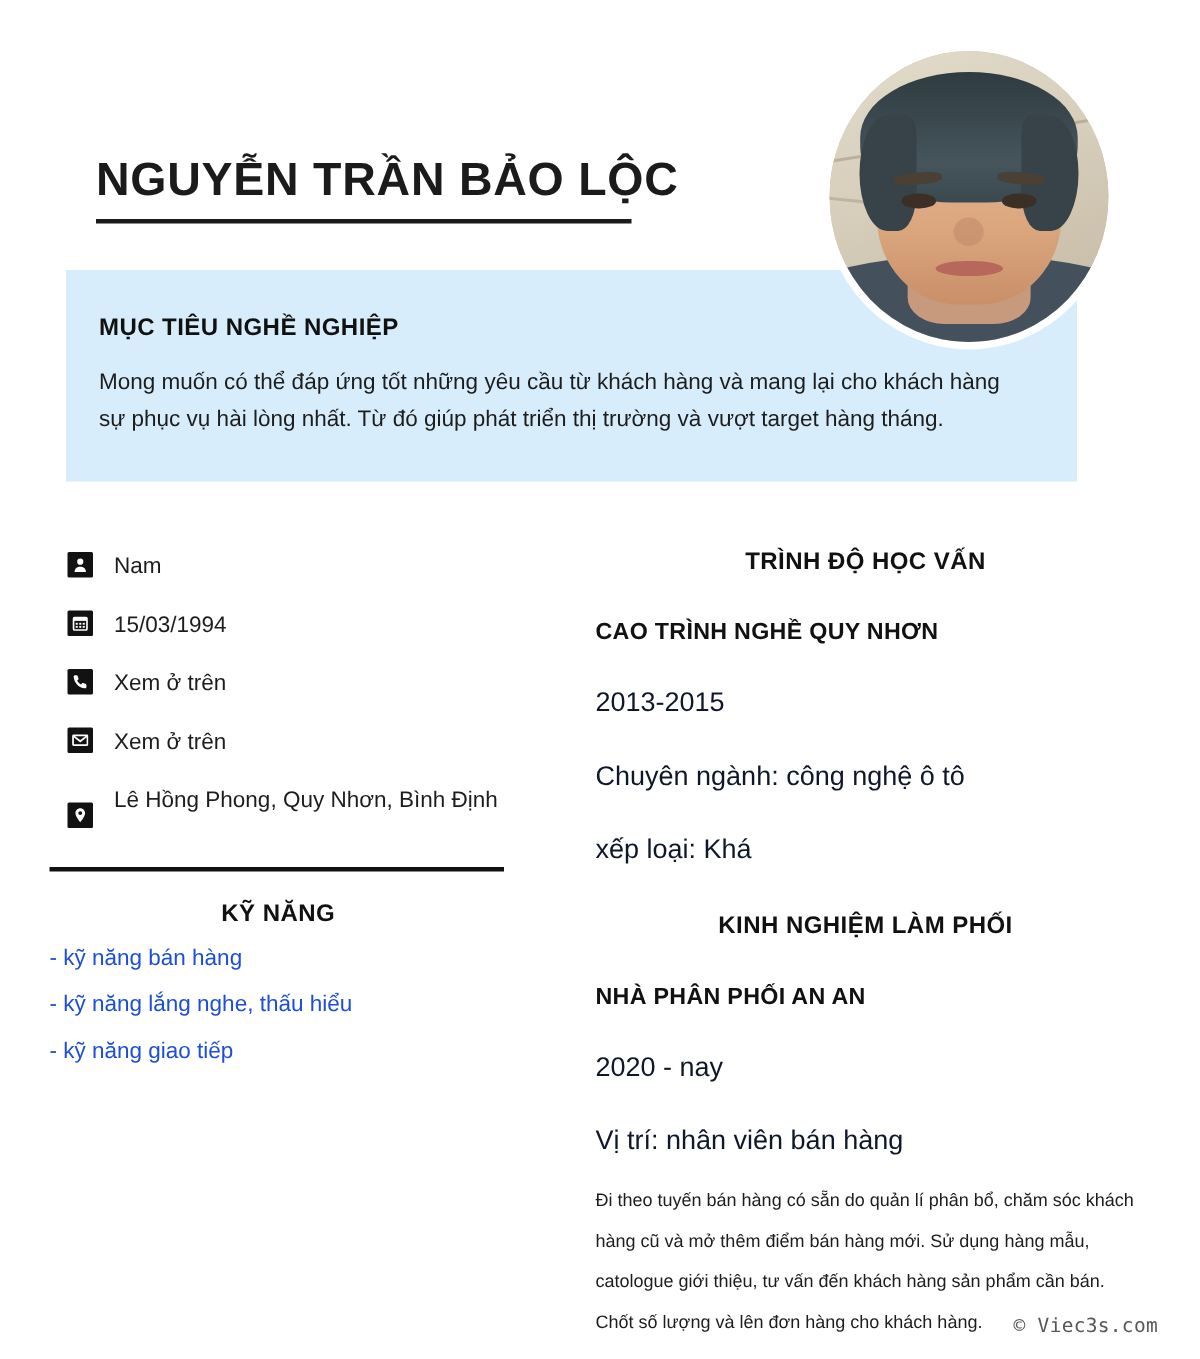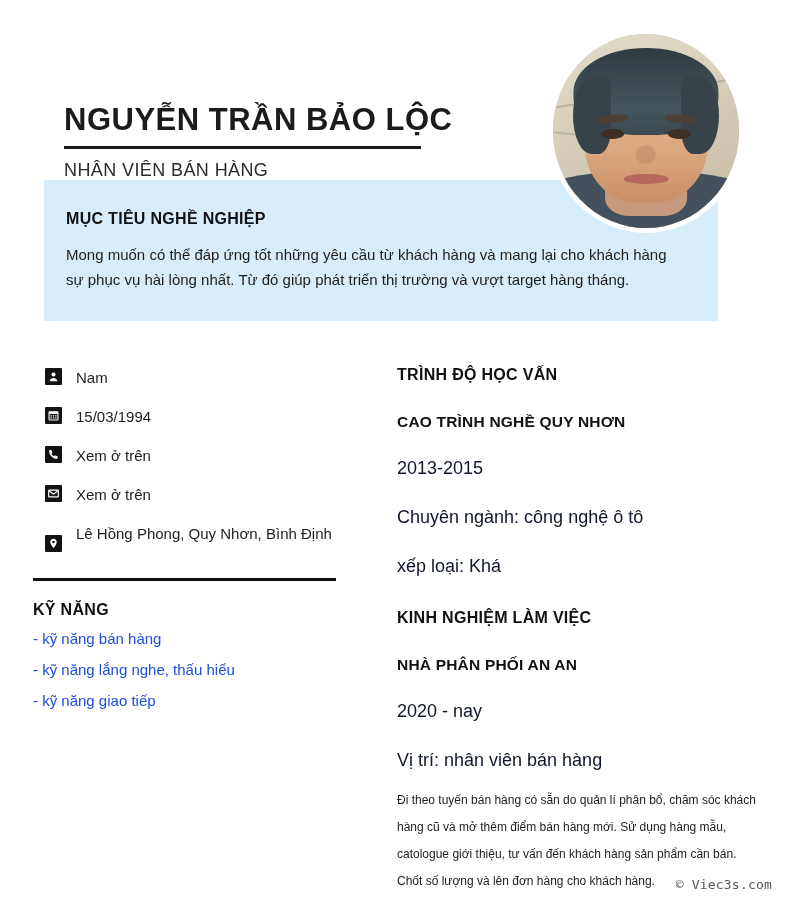--- a/index.html
+++ b/index.html
@@ -221,20 +221,21 @@
     background: #111;
     width: 303px;
     margin: 26px 0 0 0;
   }
 
   .section-head {
     font-size: 16px;
     font-weight: bold;
     letter-spacing: 0.3px;
     color: #111;
+    text-align: center;
   }
   #skills-head { margin-top: 20px; }
   .skill-item {
     font-size: 15px;
     line-height: 23px;
     color: #1d4ed8;
     margin-top: 8px;
   }
 
   
@@ -269,21 +270,20 @@
     color: #55575a;
     letter-spacing: 0.2px;
   }
 </style>
 </head>
 <body>
 
 <div id="header">
   <div id="full-name">NGUYỄN TRẦN BẢO LỘC</div>
   <div id="name-rule"></div>
-  <div id="job-title">NHÂN VIÊN BÁN HÀNG</div>
 </div>
 
 <div id="photo-wrap">
   <div id="photo">
     <div class="bg-wall"></div>
     <div class="bg-line"></div>
     <div class="bg-line2"></div>
     <div class="shoulder"></div>
     <div class="neck"></div>
     <div class="face"></div>
@@ -370,20 +370,20 @@
 </div>
 
 <div id="right-col">
 
   <div class="section-head">TRÌNH ĐỘ HỌC VẤN</div>
   <div class="entry-title">CAO TRÌNH NGHỀ QUY NHƠN</div>
   <div class="entry-line">2013-2015</div>
   <div class="entry-line">Chuyên ngành: công nghệ ô tô</div>
   <div class="entry-line">xếp loại: Khá</div>
 
-  <div class="section-head" id="experience-head">KINH NGHIỆM LÀM VIỆC</div>
+  <div class="section-head" id="experience-head">KINH NGHIỆM LÀM PHỐI</div>
   <div class="entry-title">NHÀ PHÂN PHỐI AN AN</div>
   <div class="entry-line">2020 - nay</div>
   <div class="entry-line">Vị trí: nhân viên bán hàng</div>
   <div class="entry-para">Đi theo tuyến bán hàng có sẵn do quản lí phân bổ, chăm sóc khách hàng cũ và mở thêm điểm bán hàng mới. Sử dụng hàng mẫu, catologue giới thiệu, tư vấn đến khách hàng sản phẩm cần bán. Chốt số lượng và lên đơn hàng cho khách hàng.</div>
 </div>
 
 <div id="footer">© Viec3s.com</div>
 
 </body></html>

